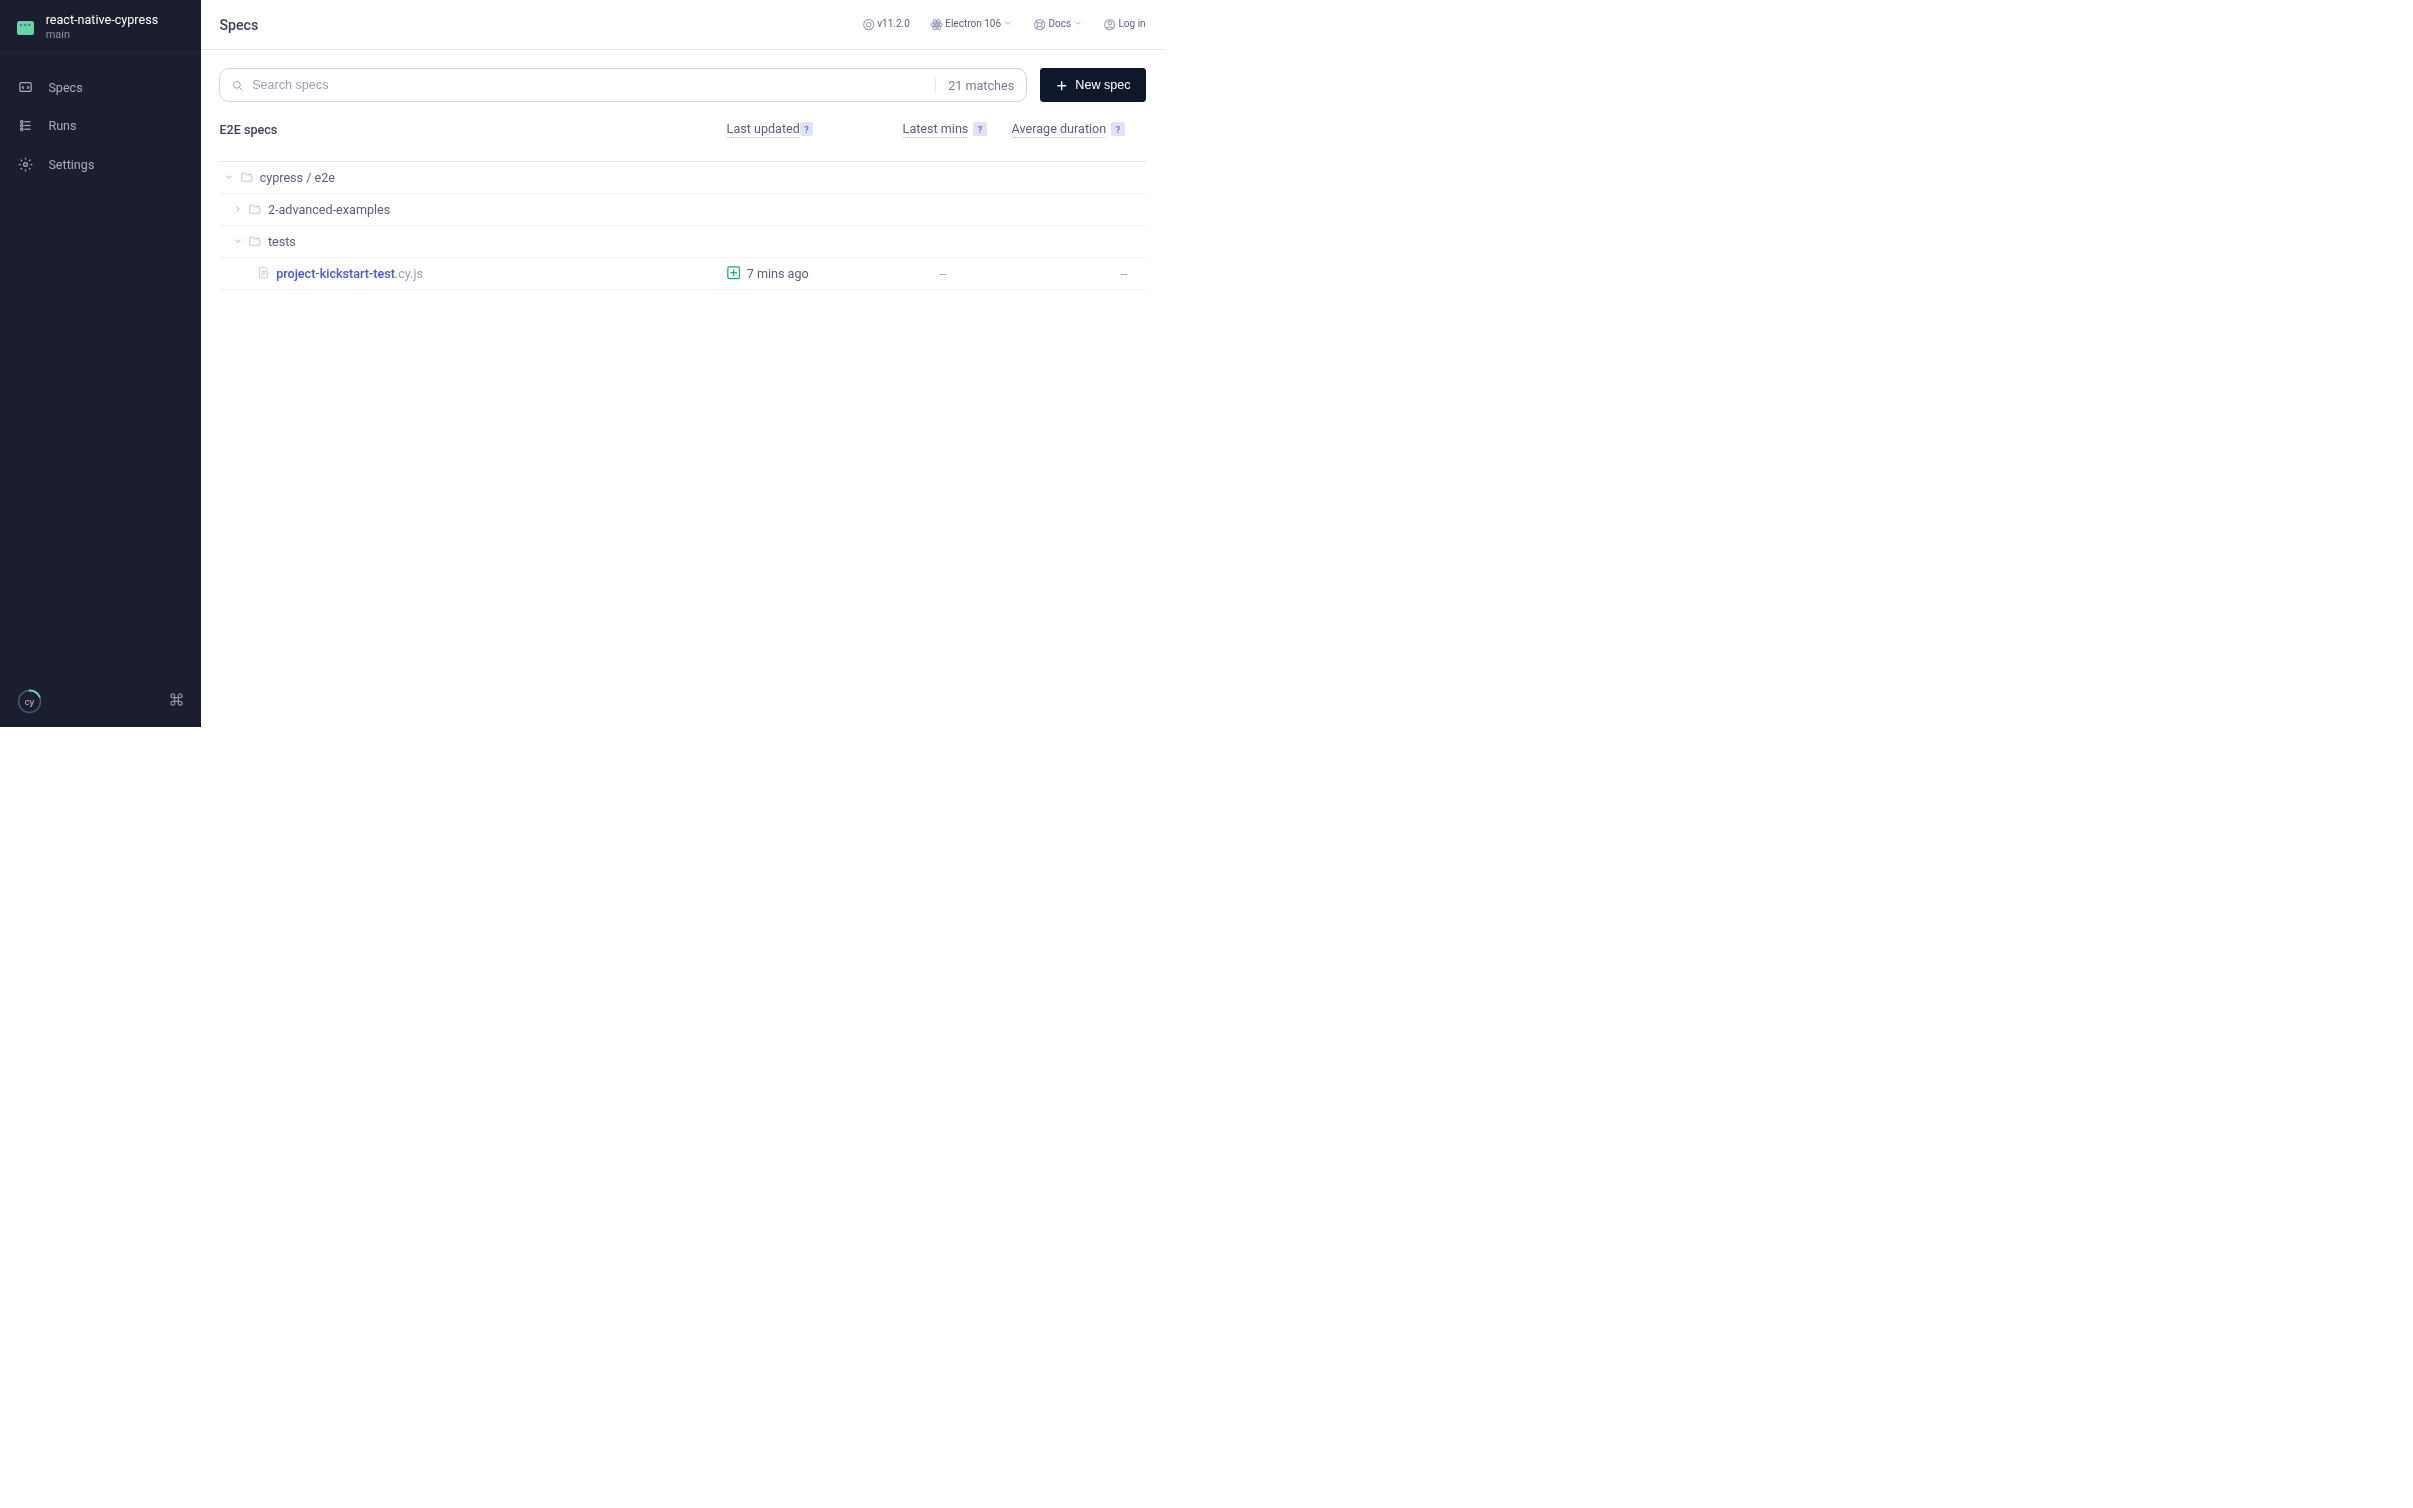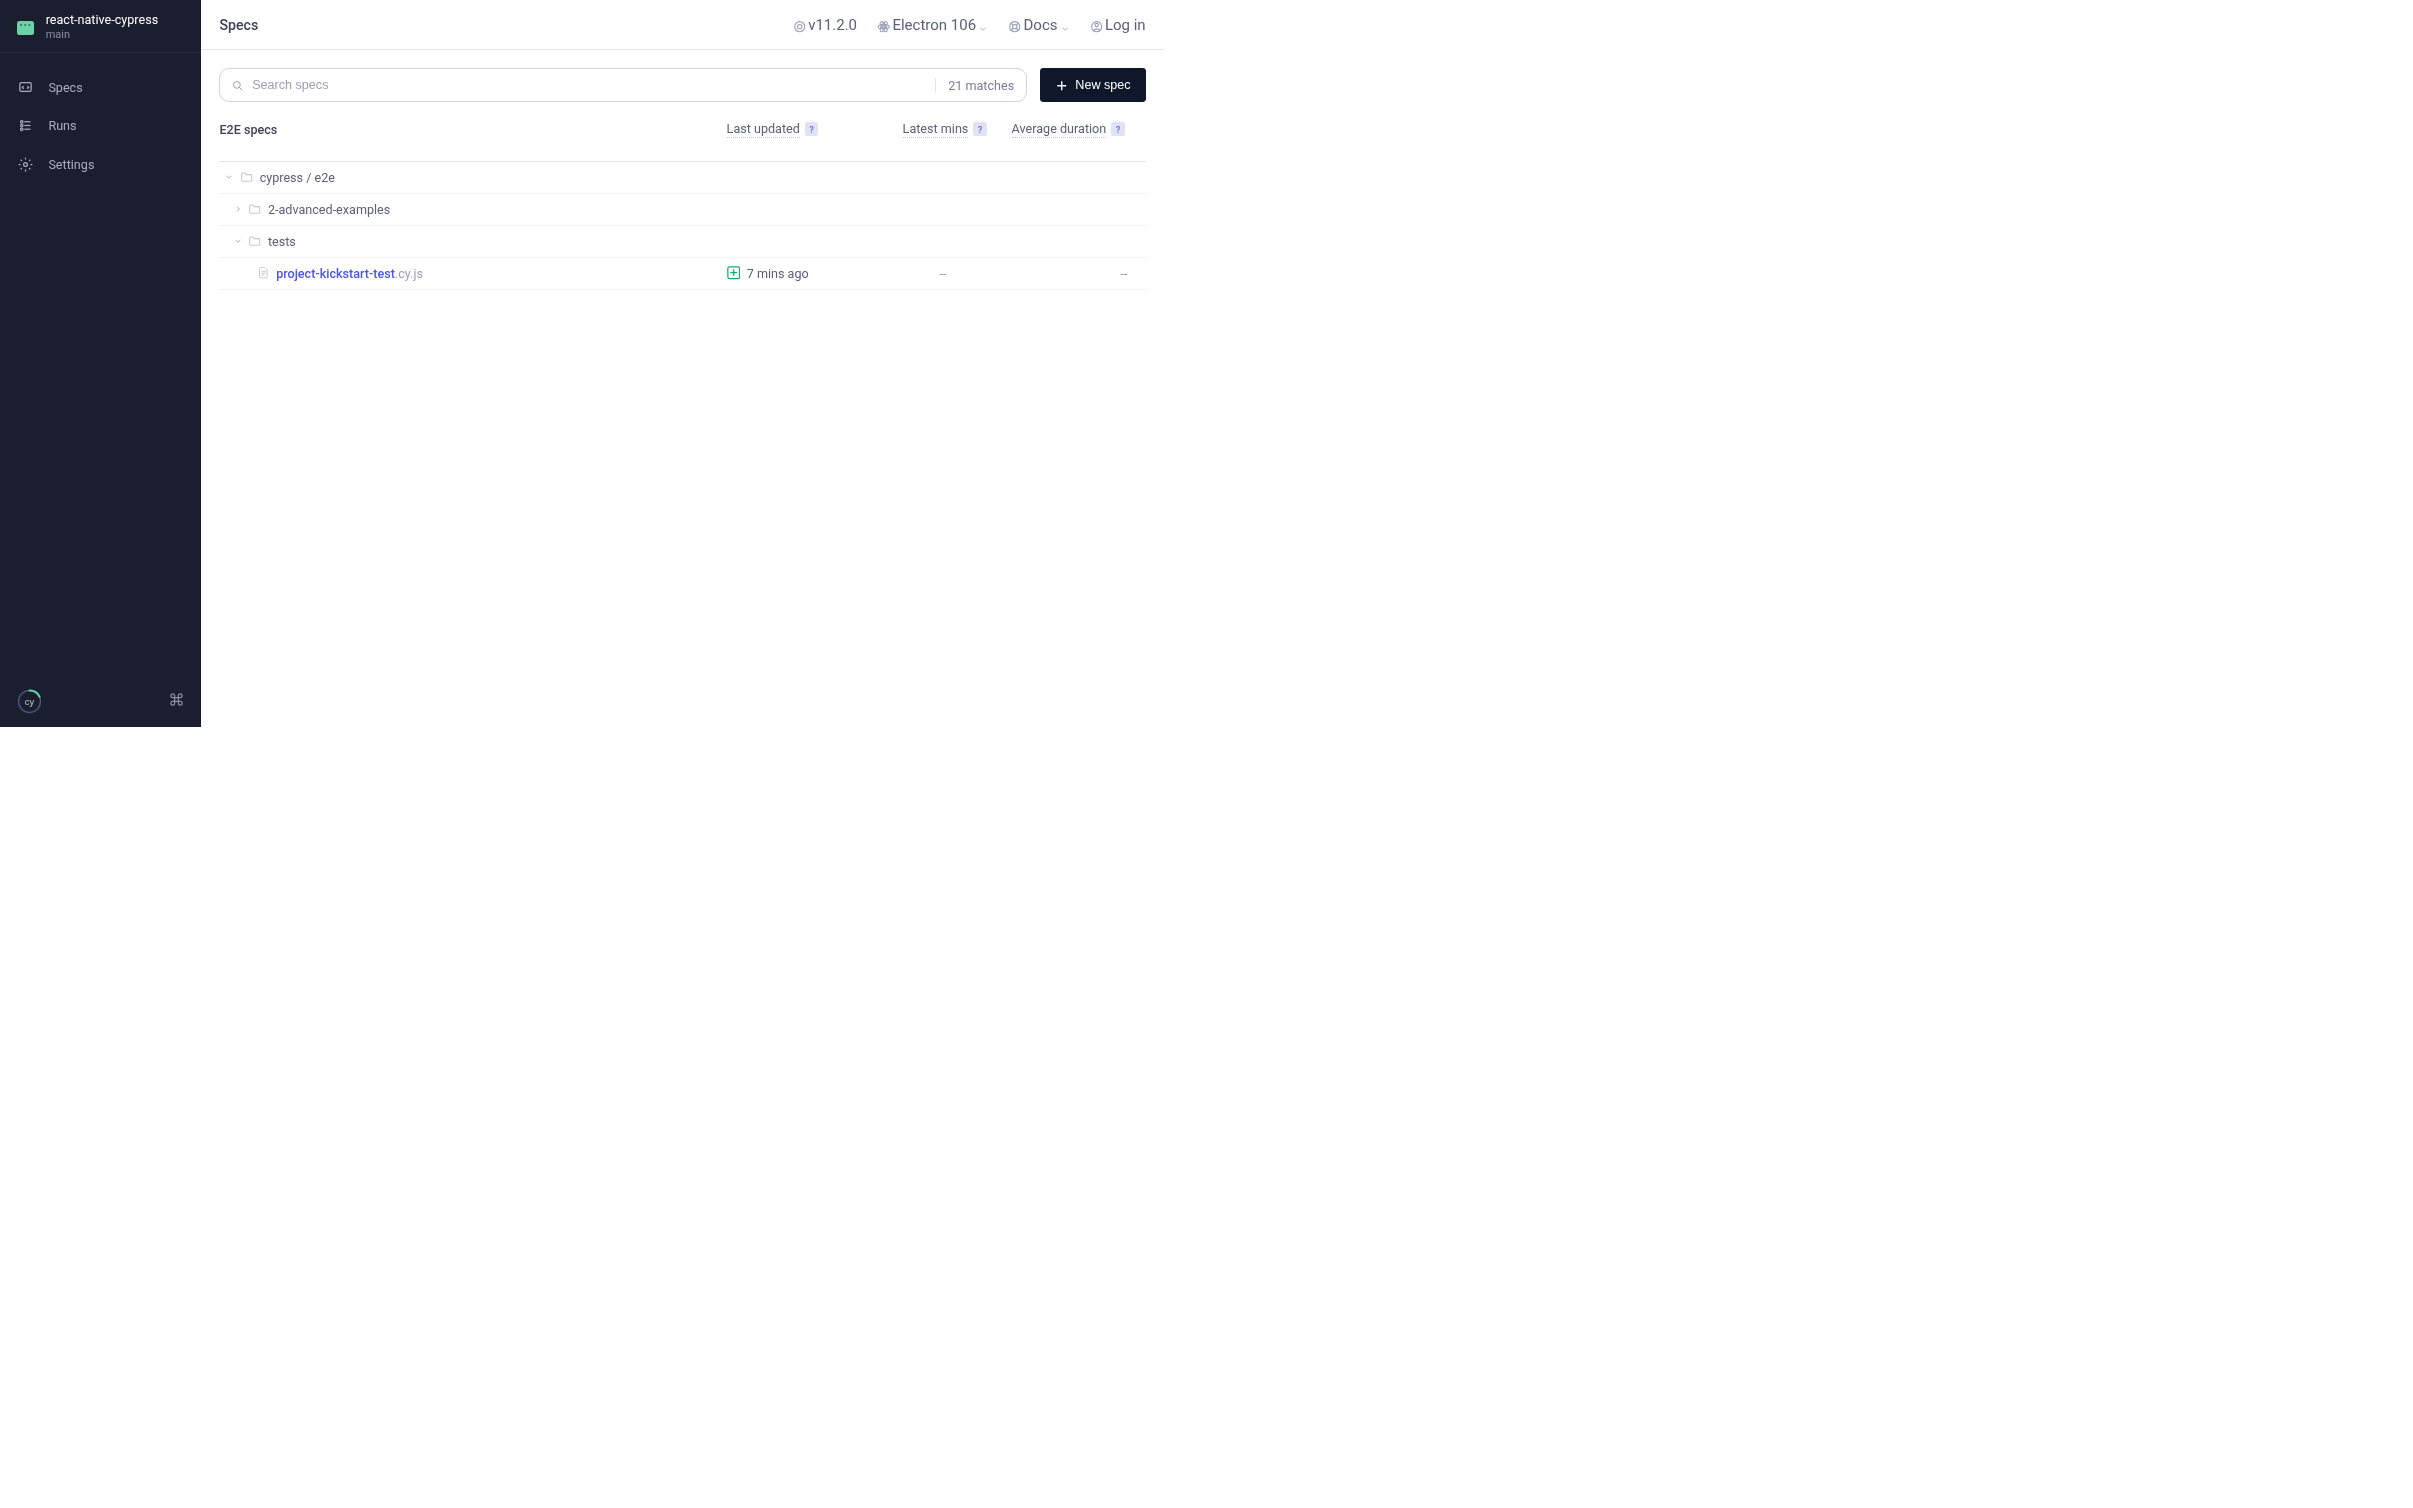--- a/index.html
+++ b/index.html
@@ -147,23 +147,23 @@
 
     .topbar-right {
       display: flex;
       align-items: center;
       gap: 20px;
       color: #5a5f7a;
     }
 
     .topbar-item {
       display: flex;
-      align-items: flex-end;
+      align-items: flex-start;
       gap: 2px;
-      font-size: 15px;
+      font-size: 10px;
       cursor: pointer;
     }
 
     .topbar-item svg {
       flex-shrink: 0;
     }
 
     .chevron-down {
       color: #9aa0b5;
     }
@@ -237,21 +237,20 @@
       flex: 1;
       font-size: 12.6px;
       font-weight: 500;
       color: #3d4259;
     }
 
     .col-updated {
       width: 176px;
       display: flex;
       align-items: center;
-      gap: 5px;
     }
 
     .col-runs {
       width: 109px;
       display: flex;
       align-items: center;
       gap: 5px;
     }
 
     .col-duration {

